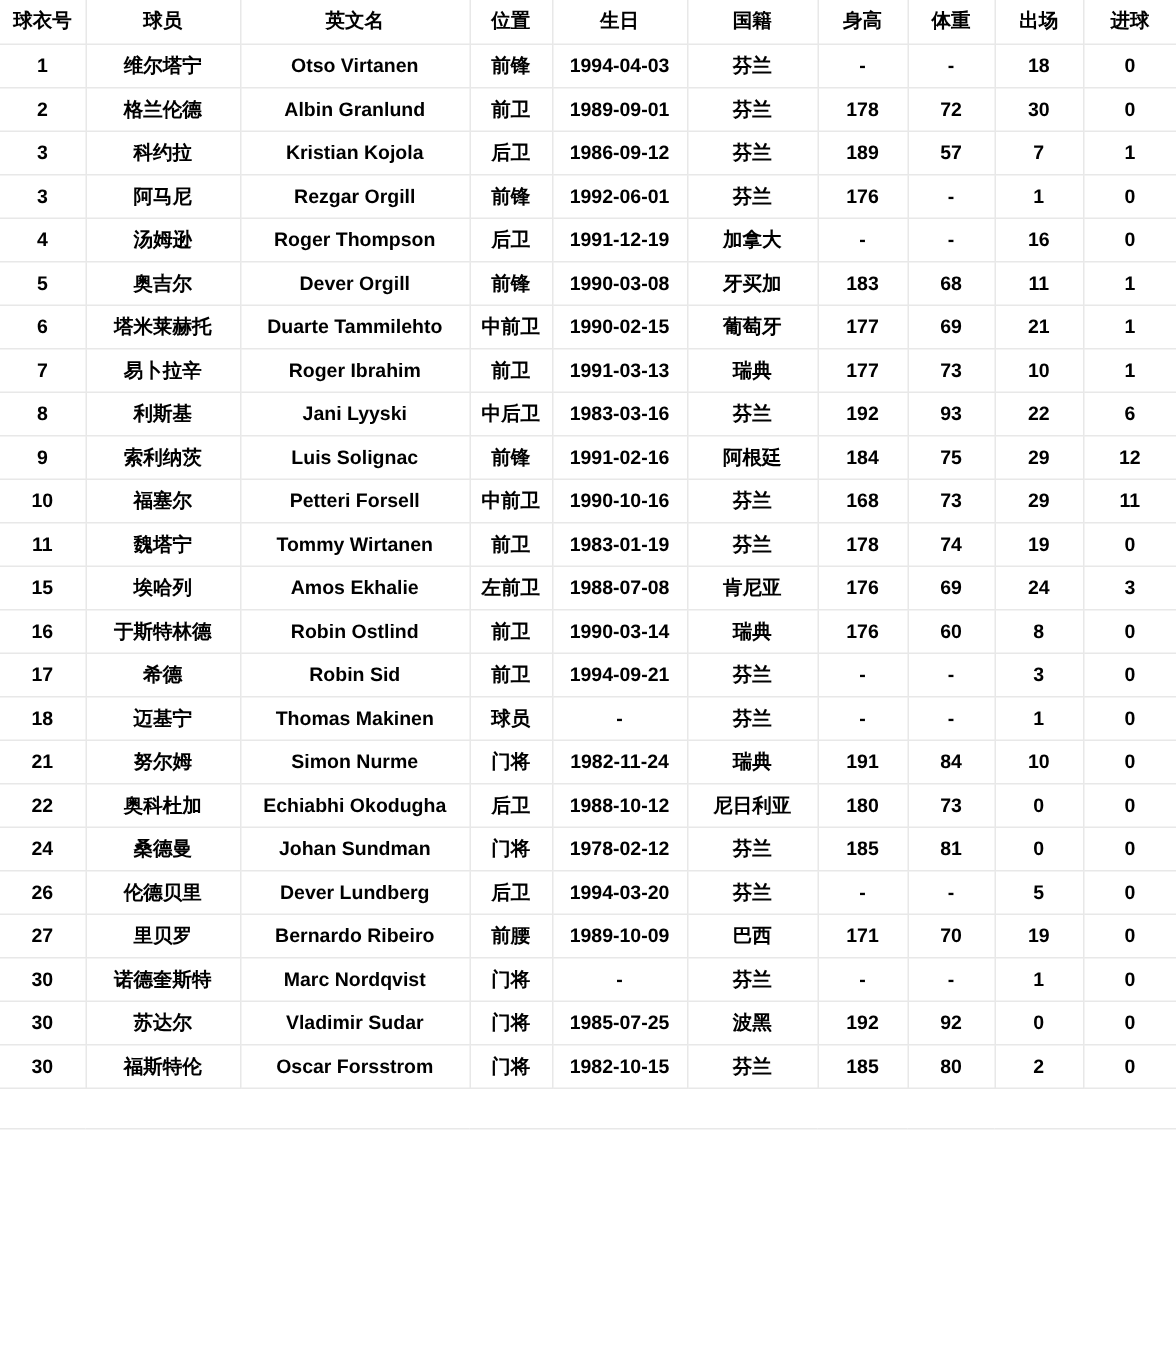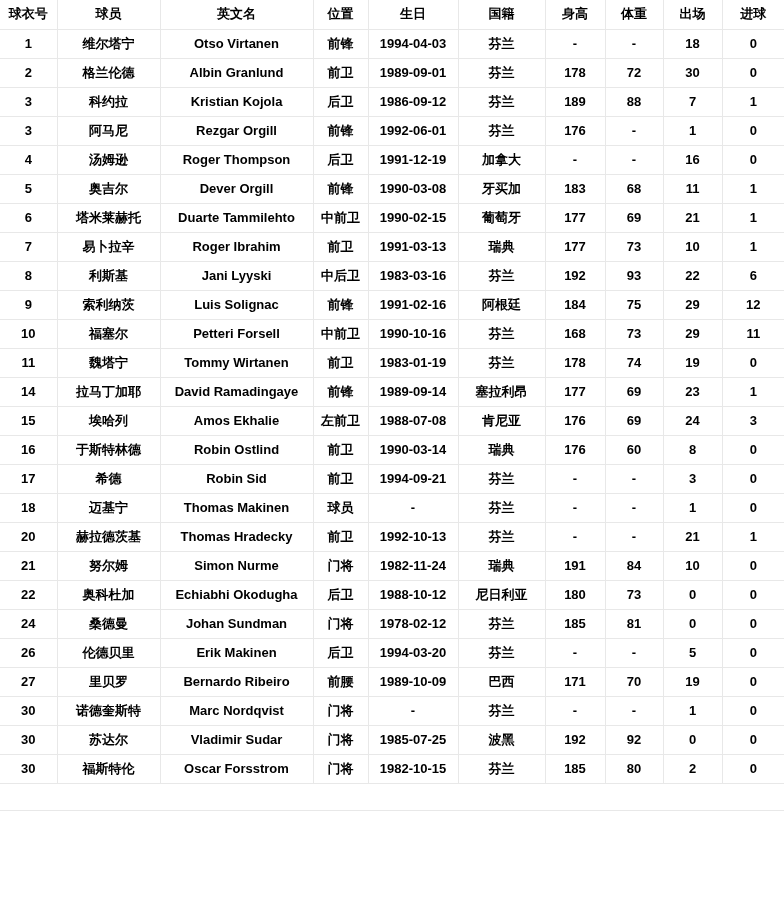--- a/index.html
+++ b/index.html
@@ -105,21 +105,21 @@
         <td>0</td>
       </tr>
       <tr>
         <td>3</td>
         <td>科约拉</td>
         <td>Kristian Kojola</td>
         <td>后卫</td>
         <td>1986-09-12</td>
         <td>芬兰</td>
         <td>189</td>
-        <td>88</td>
+        <td>57</td>
         <td>7</td>
         <td>1</td>
       </tr>
       <tr>
         <td>3</td>
         <td>阿马尼</td>
         <td>Rezgar Orgill</td>
         <td>前锋</td>
         <td>1992-06-01</td>
         <td>芬兰</td>
@@ -218,32 +218,20 @@
         <td>Tommy Wirtanen</td>
         <td>前卫</td>
         <td>1983-01-19</td>
         <td>芬兰</td>
         <td>178</td>
         <td>74</td>
         <td>19</td>
         <td>0</td>
       </tr>
       <tr>
-        <td>14</td>
-        <td>拉马丁加耶</td>
-        <td>David Ramadingaye</td>
-        <td>前锋</td>
-        <td>1989-09-14</td>
-        <td>塞拉利昂</td>
-        <td>177</td>
-        <td>69</td>
-        <td>23</td>
-        <td>1</td>
-      </tr>
-      <tr>
         <td>15</td>
         <td>埃哈列</td>
         <td>Amos Ekhalie</td>
         <td>左前卫</td>
         <td>1988-07-08</td>
         <td>肯尼亚</td>
         <td>176</td>
         <td>69</td>
         <td>24</td>
         <td>3</td>
@@ -278,32 +266,20 @@
         <td>Thomas Makinen</td>
         <td>球员</td>
         <td>-</td>
         <td>芬兰</td>
         <td>-</td>
         <td>-</td>
         <td>1</td>
         <td>0</td>
       </tr>
       <tr>
-        <td>20</td>
-        <td>赫拉德茨基</td>
-        <td>Thomas Hradecky</td>
-        <td>前卫</td>
-        <td>1992-10-13</td>
-        <td>芬兰</td>
-        <td>-</td>
-        <td>-</td>
-        <td>21</td>
-        <td>1</td>
-      </tr>
-      <tr>
         <td>21</td>
         <td>努尔姆</td>
         <td>Simon Nurme</td>
         <td>门将</td>
         <td>1982-11-24</td>
         <td>瑞典</td>
         <td>191</td>
         <td>84</td>
         <td>10</td>
         <td>0</td>
@@ -328,21 +304,21 @@
         <td>1978-02-12</td>
         <td>芬兰</td>
         <td>185</td>
         <td>81</td>
         <td>0</td>
         <td>0</td>
       </tr>
       <tr>
         <td>26</td>
         <td>伦德贝里</td>
-        <td>Erik Makinen</td>
+        <td>Dever Lundberg</td>
         <td>后卫</td>
         <td>1994-03-20</td>
         <td>芬兰</td>
         <td>-</td>
         <td>-</td>
         <td>5</td>
         <td>0</td>
       </tr>
       <tr>
         <td>27</td>

